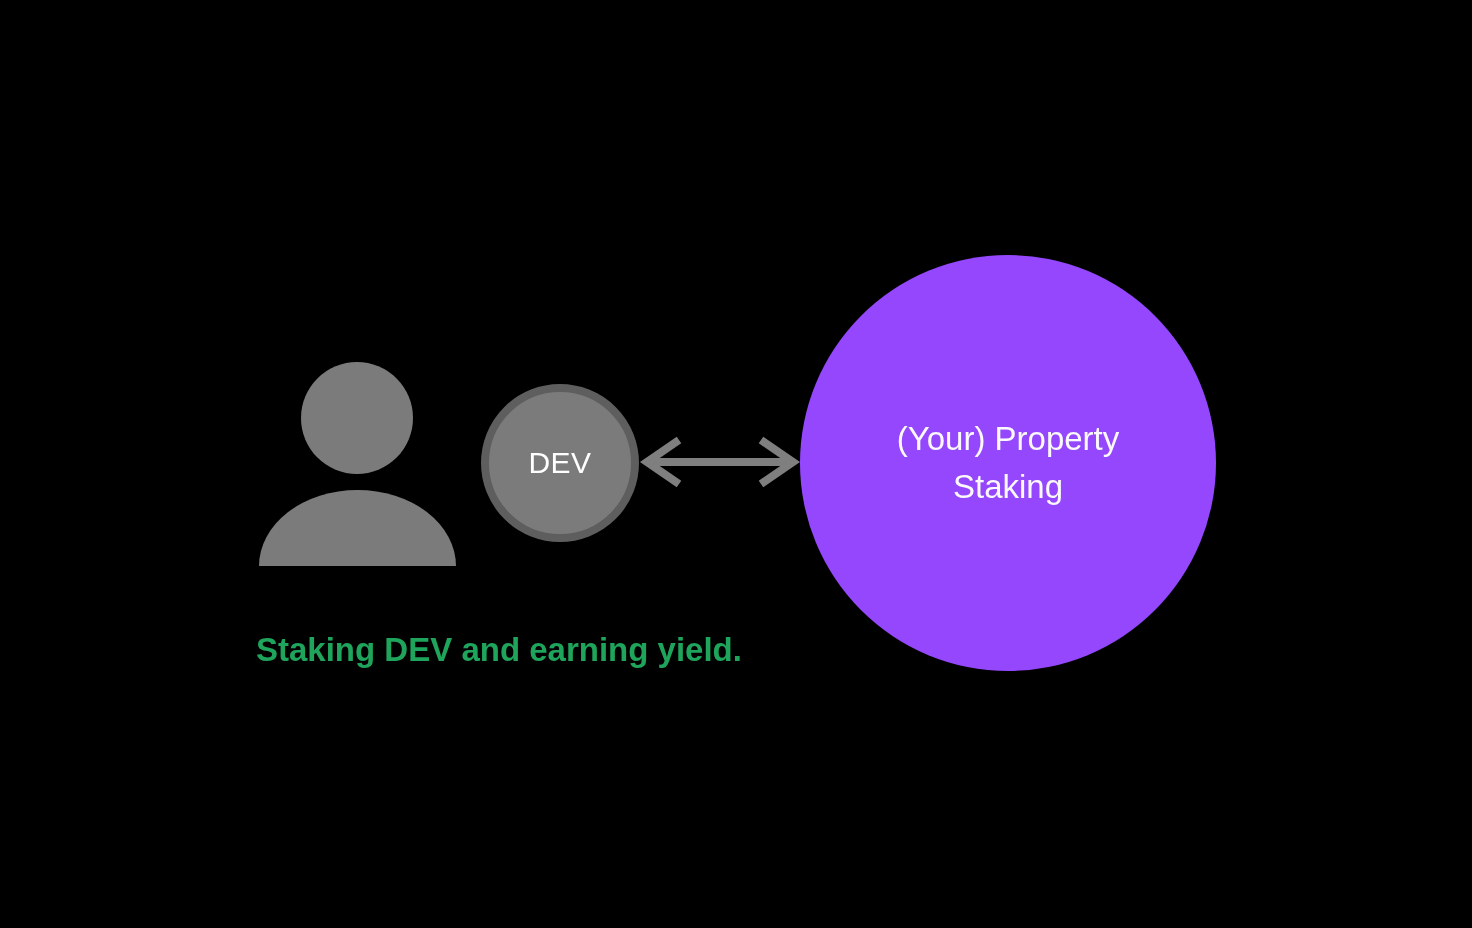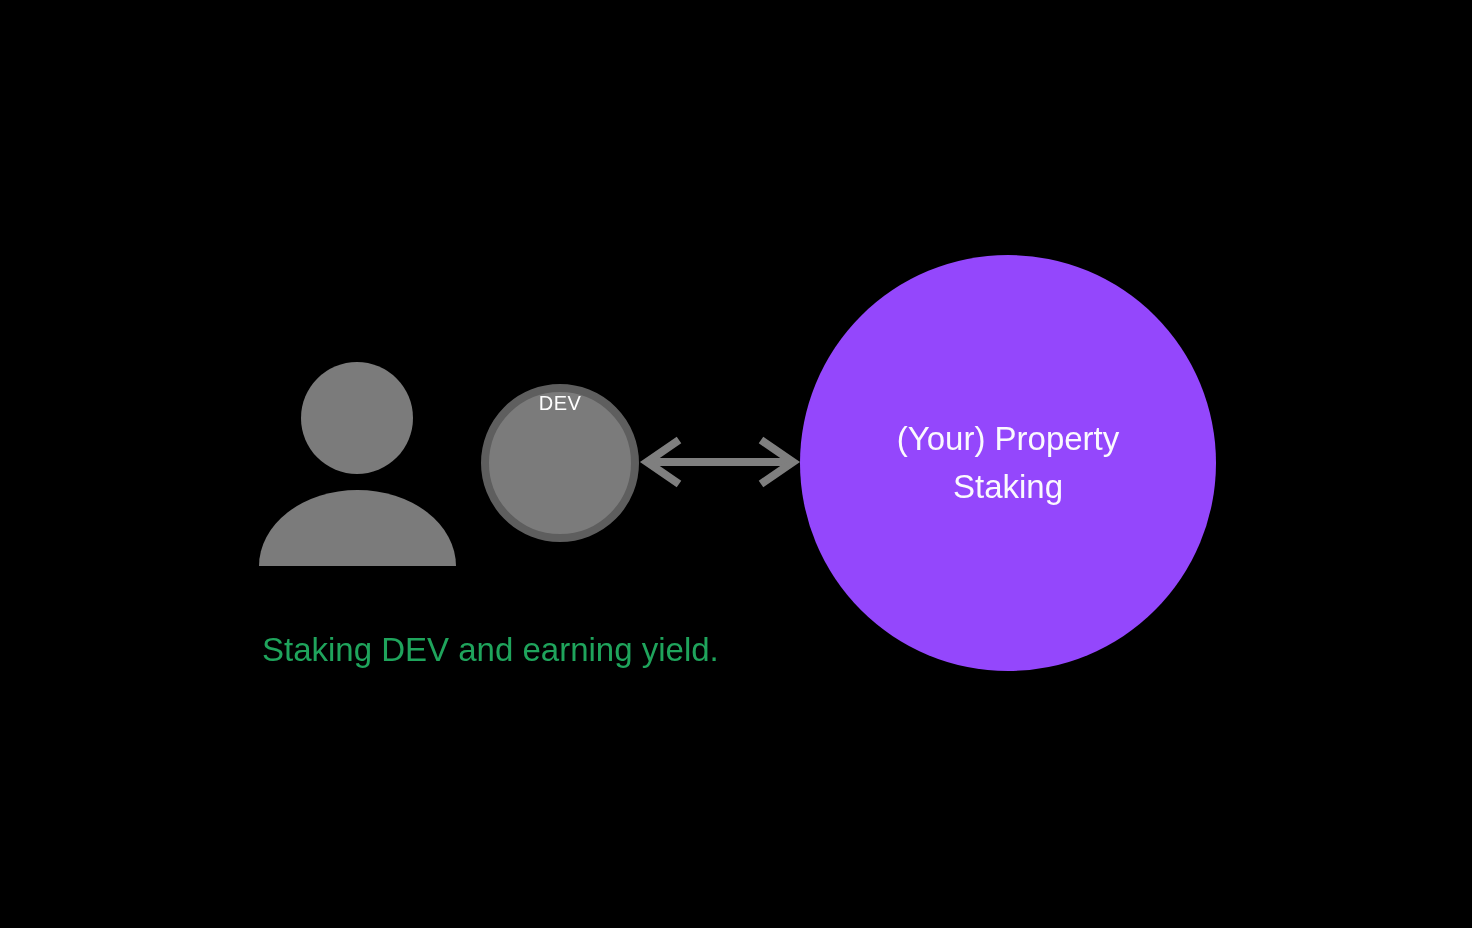--- a/index.html
+++ b/index.html
@@ -39,24 +39,24 @@
     position: absolute;
     left: 481px;
     top: 384px;
     width: 158px;
     height: 158px;
     box-sizing: border-box;
     border: 8px solid #5e5e5e;
     border-radius: 50%;
     background: #7b7b7b;
     display: flex;
-    align-items: flex-start;
+    align-items: center;
     justify-content: center;
     color: #ffffff;
-    font-size: 20px;
+    font-size: 30px;
     letter-spacing: 0.5px;
   }
   
   .arrow-svg {
     position: absolute;
     left: 637px;
     top: 434px;
     width: 166px;
     height: 56px;
   }
@@ -79,24 +79,23 @@
     font-weight: 500;
     line-height: 48px;
   }
   
   .caption {
     position: absolute;
     left: 256px;
     top: 630px;
     color: #1fa45c;
     font-size: 33px;
-    font-weight: 400;
+    font-weight: 700;
     line-height: 40px;
     white-space: nowrap;
-    margin-left: 6px;
   }
 </style>
 </head>
 <body>
 
 <div id="canvas">
 
   <div>
     <div class="person-head"></div>
     <div class="person-body"></div>

